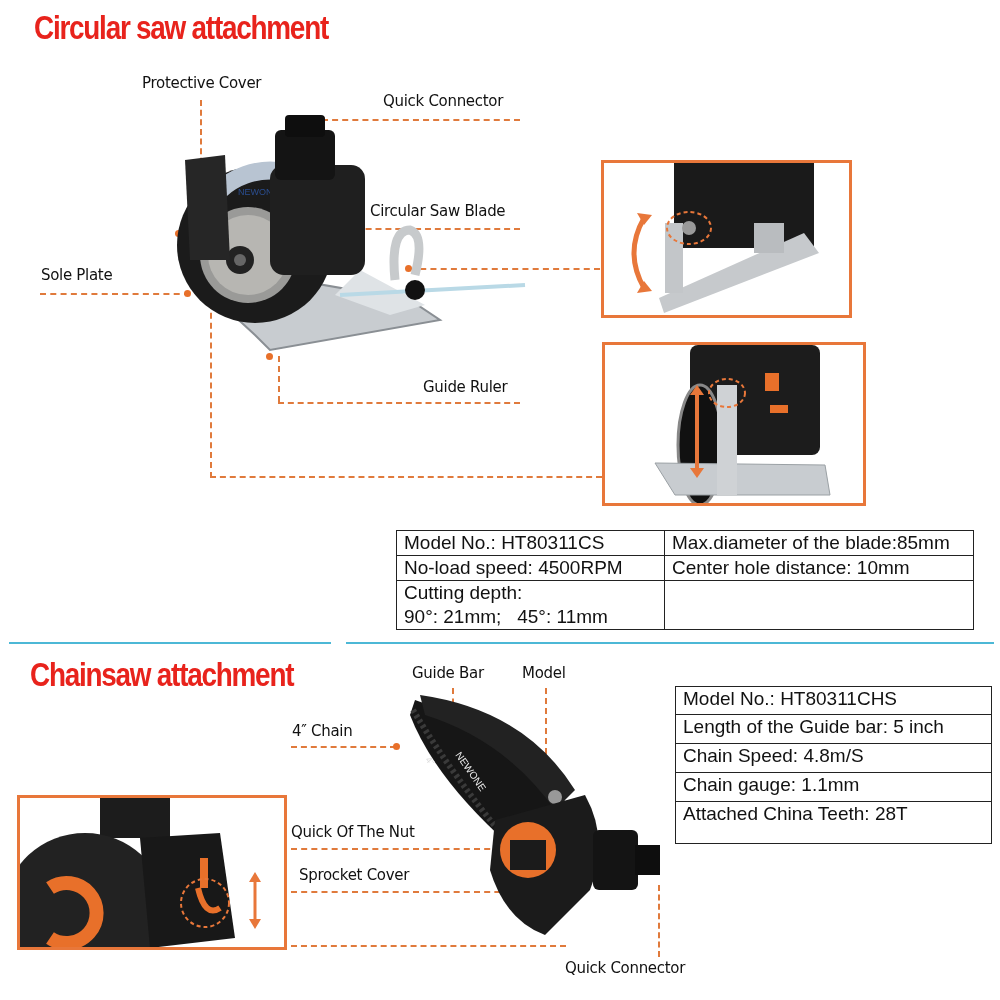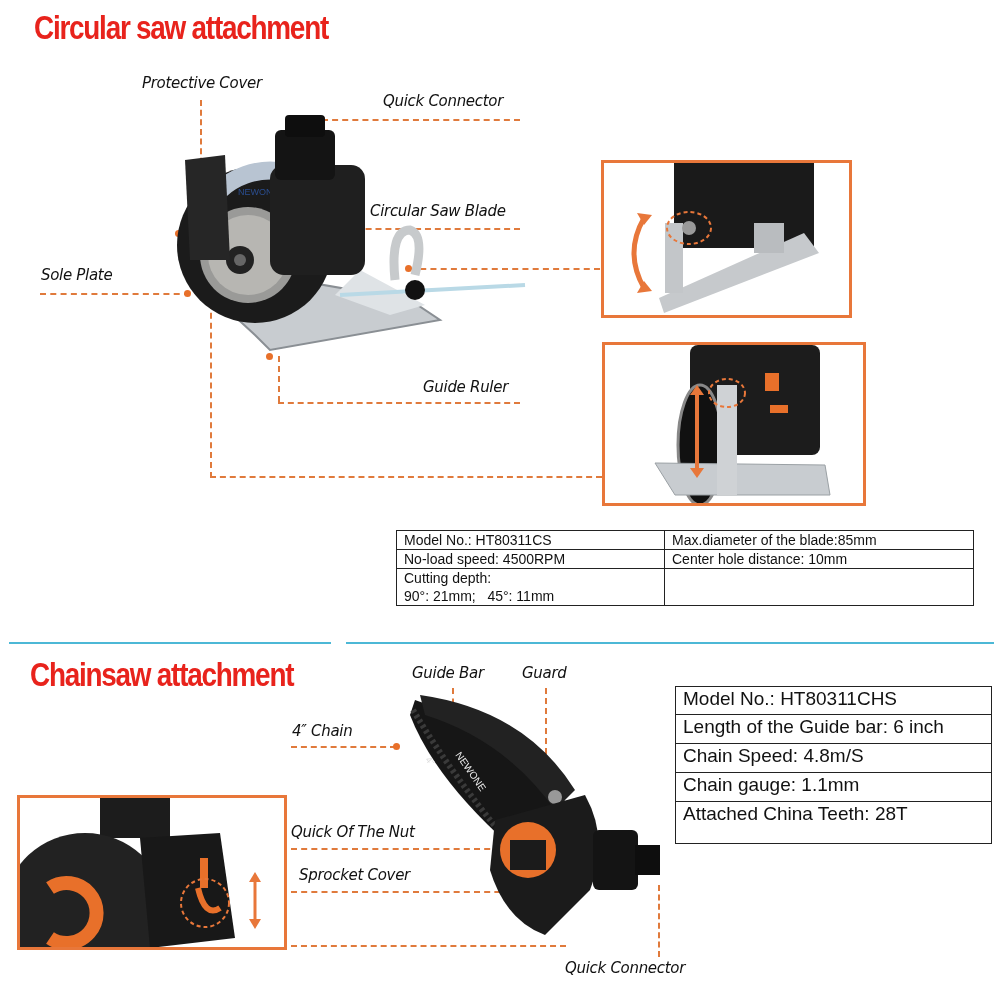--- a/index.html
+++ b/index.html
@@ -1,25 +1,25 @@
 <!DOCTYPE html>
 <html><head>
   <meta charset="utf-8">
   <style>
     * { box-sizing: border-box; margin: 0; padding: 0; }
     body { width: 1000px; height: 1000px; background: #ffffff; position: relative; overflow: hidden; font-family: "Liberation Sans", sans-serif; }
     .abs { position: absolute; }
     .title { position: absolute; font-family: "Liberation Sans", sans-serif; font-weight: bold; color: #e8231c; font-size: 34px; letter-spacing: -1.5px; transform: scaleX(0.82); transform-origin: left top; white-space: nowrap; }
-    .callout { position: absolute; font-family: "DejaVu Sans", sans-serif; font-size: 15px; color: #111; white-space: nowrap; letter-spacing: -0.3px; font-style: italic; }
+    .callout { position: absolute; font-family: "DejaVu Sans", sans-serif; font-size: 15px; color: #111; white-space: nowrap; letter-spacing: -0.3px; }
     .dash-h { position: absolute; height: 0; border-top: 2px dashed #e07a3c; }
     .dash-v { position: absolute; width: 0; border-left: 2px dashed #e07a3c; }
     .dot { position: absolute; width: 7px; height: 7px; border-radius: 50%; background: #e8702a; }
     .spec { position: absolute; border-collapse: collapse; font-family: "Liberation Sans", sans-serif; color: #111; }
     .spec td { border: 1px solid #222; padding: 1px 7px; vertical-align: top; white-space: nowrap; }
-    .spec1 { font-size: 14px; }
+    .spec1 { font-size: 19px; }
     .spec2 { font-size: 19px; }
     .frame { position: absolute; border: 3px solid #e8773a; background: #fff; overflow: hidden; }
     .divider { position: absolute; height: 2px; background: #4cb8d6; }
   </style>
 </head>
 <body>
 
 <div class="title" style="left:34px; top:8px;">Circular saw attachment</div>
 
 <div class="callout" style="left:142px; top:74px;">Protective Cover</div>
@@ -120,21 +120,21 @@
   </tr>
 </tbody>
   </table>
 
 <div class="divider" style="left:9px; top:642px; width:322px;"></div>
 <div class="divider" style="left:346px; top:642px; width:648px;"></div>
 
 <div class="title" style="left:30px; top:655px;">Chainsaw attachment</div>
 
 <div class="callout" style="left:412px; top:664px;">Guide Bar</div>
-<div class="callout" style="left:522px; top:664px;">Guard</div>
+<div class="callout" style="left:522px; top:664px;">Model</div>
 <div class="callout" style="left:292px; top:722px;">4″  Chain</div>
 <div class="callout" style="left:291px; top:823px;">Quick Of The Nut</div>
 <div class="callout" style="left:299px; top:866px;">Sprocket Cover</div>
 <div class="callout" style="left:565px; top:959px;">Quick Connector</div>
 
 <div class="dash-v" style="left:452px; top:688px; height:58px;"></div>
 <div class="dash-v" style="left:545px; top:688px; height:86px;"></div>
 <div class="dash-h" style="left:291px; top:746px; width:105px;"></div>
 <div class="dash-h" style="left:291px; top:848px; width:250px;"></div>
 <div class="dash-h" style="left:291px; top:891px; width:250px;"></div>
@@ -180,21 +180,21 @@
     <polygon points="229,121 241,121 235,131" fill="#e8773a"></polygon>
   </svg>
 </div>
 
 <table class="spec spec2" style="left:675px; top:686px; width:317px;">
   <tbody>
       <tr>
         <td style="height:28px;">Model No.: HT80311CHS</td>
       </tr>
   <tr>
-        <td style="height:29px;">Length of the Guide bar: 6 inch</td>
+        <td style="height:29px;">Length of the Guide bar: 5 inch</td>
       </tr>
   <tr>
         <td style="height:29px;">Chain Speed: 4.8m/S</td>
       </tr>
   <tr>
         <td style="height:29px;">Chain gauge: 1.1mm</td>
       </tr>
   <tr>
         <td style="height:42px;margin-top:36px;">Attached China Teeth: 28T</td>
       </tr>

